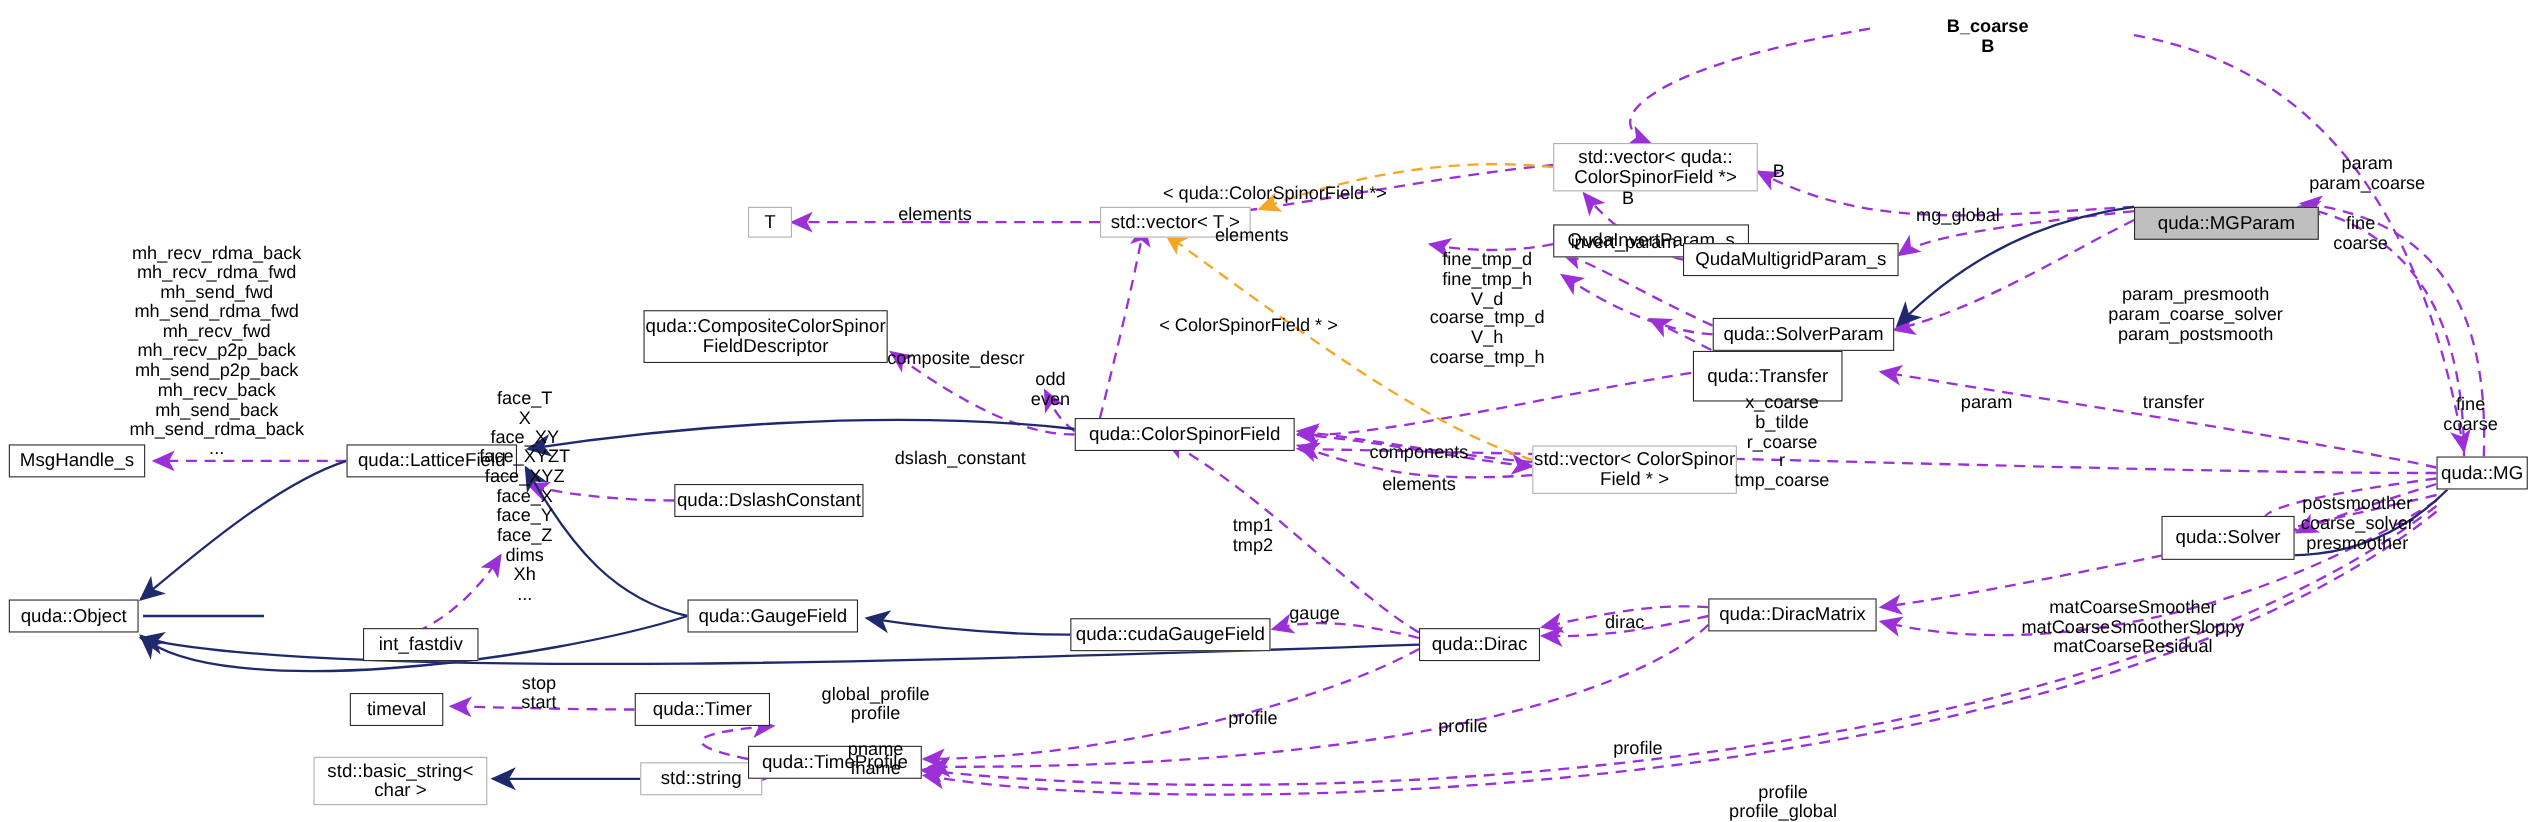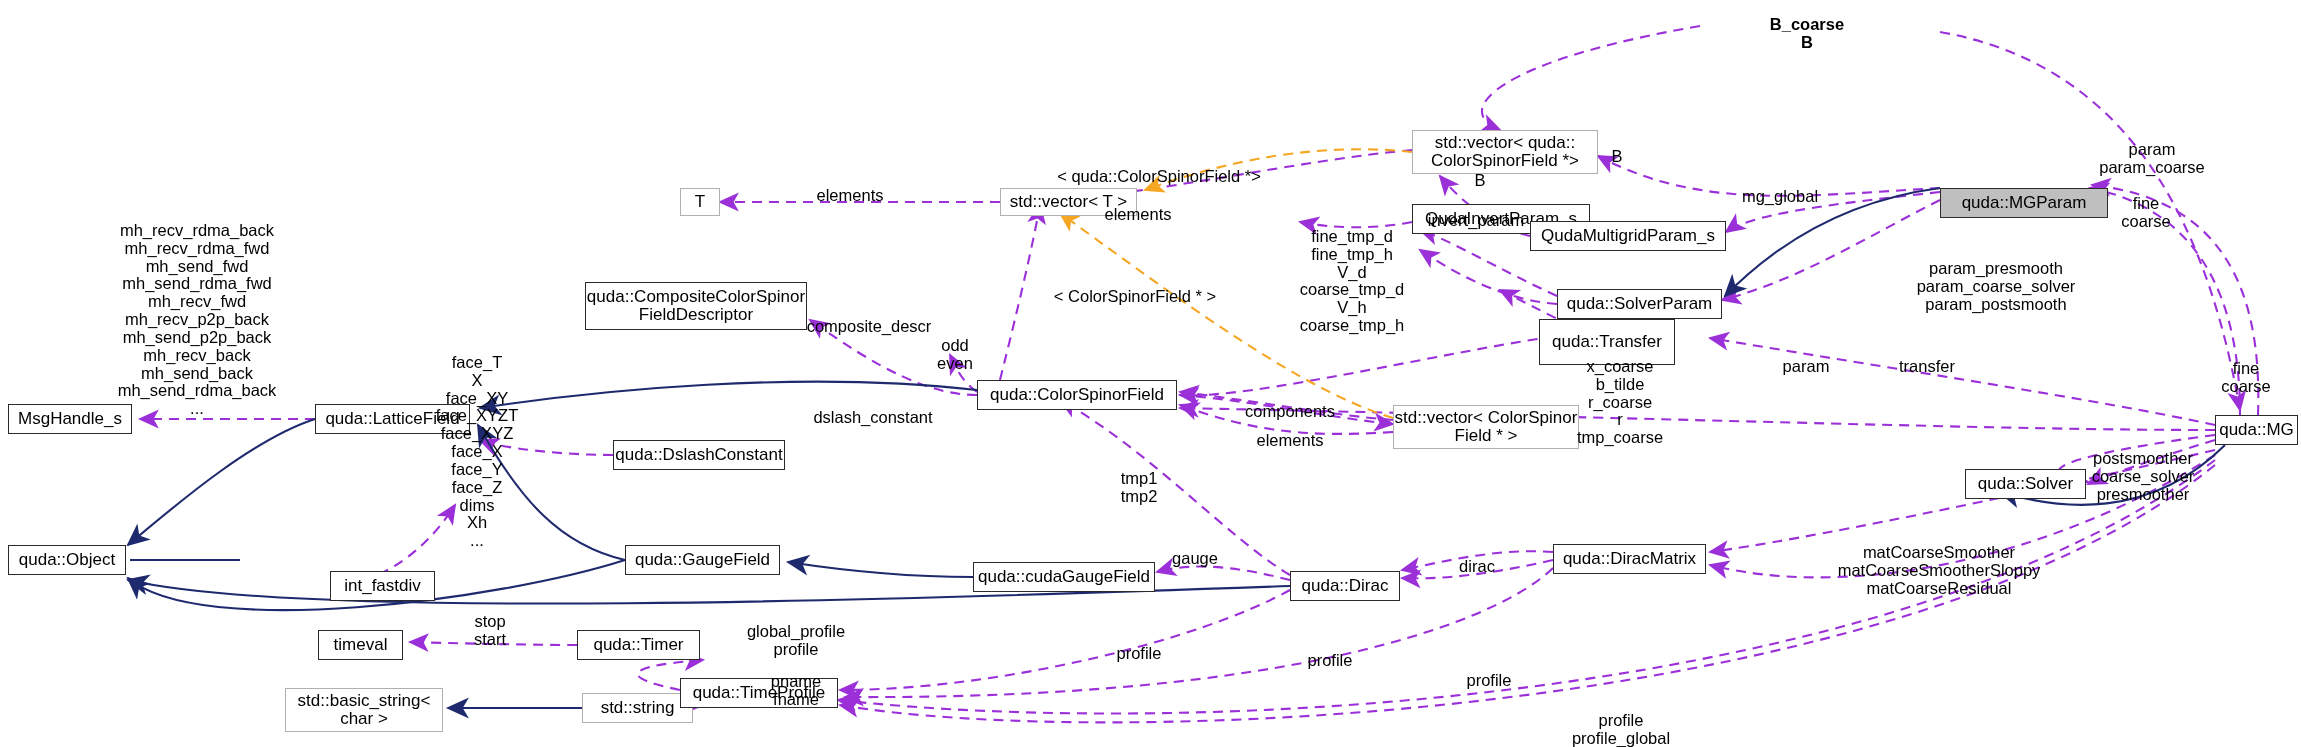--- a/index.html
+++ b/index.html
@@ -162,21 +162,21 @@
   <div class="node faint" style="left:1412px;top:130px;width:186px; height:44px;">std::vector&lt; quda::
 ColorSpinorField *&gt;</div>
   <div class="node solid" style="left:1412px;top:204px;width:178px; height:30px;">QudaInvertParam_s</div>
   <div class="node faint" style="left:1393px;top:405px;width:186px; height:44px;">std::vector&lt; ColorSpinor
 Field * &gt;</div>
   <div class="node solid" style="left:1530px;top:221px;width:196px; height:30px;">QudaMultigridParam_s</div>
   <div class="node solid" style="left:1557px;top:289px;width:165px; height:30px;">quda::SolverParam</div>
   <div class="node solid" style="left:1521px;top:319px;width:136px; height:46px;margin-left:18px;">quda::Transfer</div>
   <div class="node solid" style="left:1290px;top:571px;width:110px; height:30px;">quda::Dirac</div>
   <div class="node solid" style="left:1553px;top:544px;width:153px; height:30px;">quda::DiracMatrix</div>
-  <div class="node solid" style="left:1965px;top:469px;width:121px; height:30px;">quda::Solver</div>
+  <div class="node solid" style="left:1965px;top:469px;width:121px; height:40px;">quda::Solver</div>
   <div class="node highlight" style="left:1940px;top:188px;width:168px;height:30px;">quda::MGParam</div>
   <div class="node solid" style="left:2215px;top:415px;width:83px;  height:30px;">quda::MG</div>
   <div class="node solid" style="left:318px;top:630px; width:85px;  height:30px;">timeval</div>
   <div class="node solid" style="left:577px;top:630px; width:123px; height:30px;">quda::Timer</div>
   <div class="node faint" style="left:285px;top:688px; width:158px; height:44px;">std::basic_string&lt;
 char &gt;</div>
   <div class="node faint" style="left:582px;top:693px; width:111px; height:30px;">std::string</div>
   <div class="node solid" style="left:680px;top:678px; width:158px; height:30px;">quda::TimeProfile</div>
 
   <div class="edge-label" style="left:197px; top:222px;">mh_recv_rdma_back
@@ -229,21 +229,21 @@
   <div class="edge-label" style="left:2152px;top:141px;">param
 param_coarse</div>
   <div class="edge-label" style="left:2146px;top:195px;">fine
 coarse</div>
   <div class="edge-label" style="left:1620px;top:358px;">x_coarse
 b_tilde
 r_coarse
 r
 tmp_coarse</div>
   <div class="edge-label" style="left:1806px;top:358px;">param</div>
-  <div class="edge-label" style="left:1927px;top:358px;">transfer</div>
+  <div class="edge-label" style="left:1976px;top:358px;">transfer</div>
   <div class="edge-label" style="left:2246px;top:360px;">fine
 coarse</div>
   <div class="edge-label" style="left:2143px;top:450px;">postsmoother
 coarse_solver
 presmoother</div>
   <div class="edge-label" style="left:1939px;top:544px;">matCoarseSmoother
 matCoarseSmootherSloppy
 matCoarseResidual</div>
   <div class="edge-label" style="left:1477px;top:558px;">dirac</div>
   <div class="edge-label" style="left:1139px;top:470px;">tmp1

